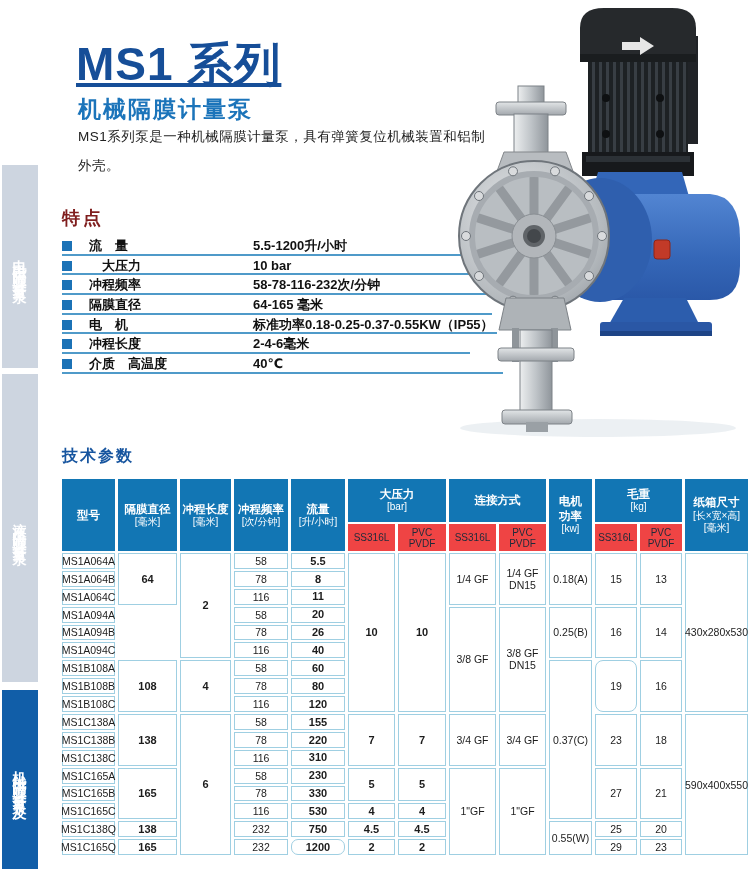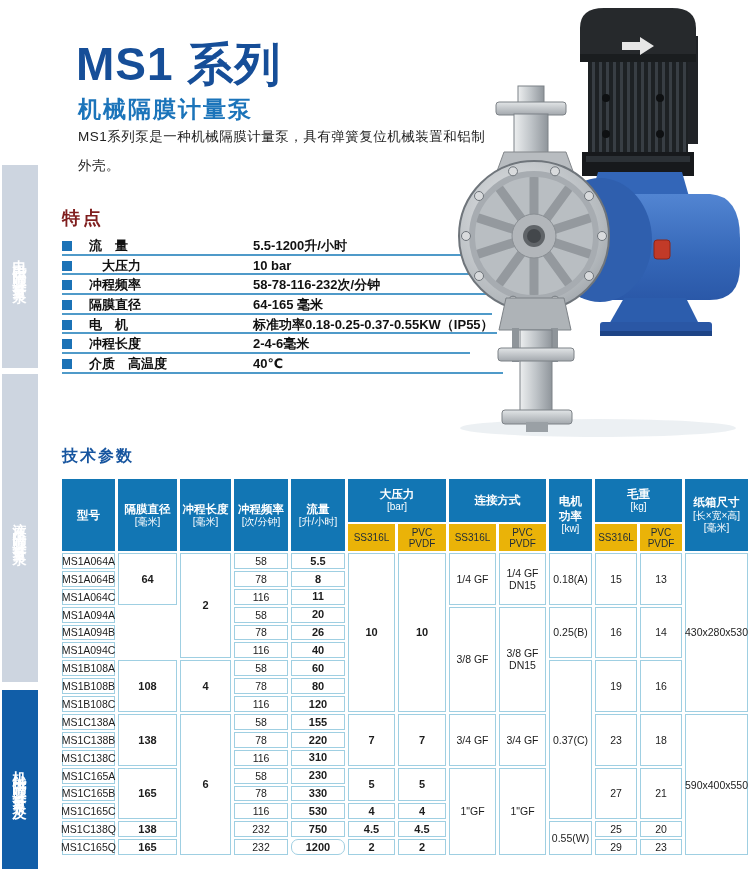--- a/index.html
+++ b/index.html
@@ -8,21 +8,21 @@
 
   
   .side-tab{position:absolute;left:2px;width:36px;display:flex;align-items:center;justify-content:center;
     writing-mode:vertical-rl;text-orientation:upright;color:#ffffff;font-weight:bold;font-size:14px;
     letter-spacing:5px;line-height:1;}
   .tab1{top:165px;height:203px;background:#cdd5e0;}
   .tab2{top:374px;height:308px;background:#cdd5e0;}
   .tab3{top:690px;height:179px;background:#115ea8;}
 
   
-  .title{position:absolute;left:76px;top:34px;font-size:46px;font-weight:800;color:#164e98;letter-spacing:1px;}
+  .title{position:absolute;left:76px;top:34px;font-size:46px;font-weight:800;color:#164e98;letter-spacing:1px;text-decoration:underline;}
   .subtitle{position:absolute;left:78px;top:94px;font-size:23px;font-weight:bold;color:#1b74ba;letter-spacing:2px;}
   .desc{position:absolute;left:78px;top:122px;width:414px;font-size:13.5px;line-height:29px;color:#222;letter-spacing:.5px;}
 
   
   .feat-head{position:absolute;left:62px;top:206px;font-size:18px;font-weight:bold;color:#7f1d1d;letter-spacing:3px;}
   .features{position:absolute;left:62px;top:236px;width:445px;z-index:1;}
   .feat{position:relative;height:19.7px;display:flex;align-items:center;}
   .bullet{width:10px;height:10px;background:#1b72b6;flex:0 0 10px;}
   .feat-label{margin-left:17px;width:164px;font-size:13px;font-weight:600;color:#111;}
   .feat-value{font-size:13px;font-weight:600;color:#111;white-space:nowrap;}
@@ -40,21 +40,21 @@
 
   
   .spec-head{position:absolute;left:62px;top:446px;font-size:16px;font-weight:bold;color:#17559f;letter-spacing:2px;}
   .spec-table{position:absolute;left:62px;top:479px;display:grid;
     grid-template-columns:53px 59px 51px 54px 54px 47px 48px 47px 47px 43px 42px 42px 63px;
     grid-template-rows:43px 27px repeat(17,15.9px);
     column-gap:3px;row-gap:2px;z-index:1;}
   .hcell{background:#1276b4;color:#fff;display:flex;flex-direction:column;align-items:center;justify-content:center;
     text-align:center;font-weight:bold;font-size:11.5px;line-height:1.25;}
   .hunit{font-weight:normal;font-size:10px;}
-  .shcell{background:#eab308;color:#1d2b3a;display:flex;align-items:center;justify-content:center;text-align:center;
+  .shcell{background:#ef4444;color:#1d2b3a;display:flex;align-items:center;justify-content:center;text-align:center;
     font-size:10px;line-height:1.1;white-space:pre-line;}
   .cell{background:#fff;border:1px solid #9fcfe2;display:flex;align-items:center;justify-content:center;
     text-align:center;font-size:10.5px;color:#1c1c1c;white-space:pre-line;line-height:1.15;}
   .cell.bold{font-weight:bold;font-size:11px;}
 </style>
 </head>
 <body>
 
 <div class="page">
 
@@ -340,21 +340,21 @@
       <div class="cell" style="grid-area: 6 / 9 / span 6;">3/8 GF
 DN15</div>
       <div class="cell" style="grid-area: 12 / 9 / span 3;">3/4 GF</div>
       <div class="cell" style="grid-area: 15 / 9 / span 5;">1"GF</div>
       <div class="cell" style="grid-area: 3 / 10 / span 3;">0.18(A)</div>
       <div class="cell" style="grid-area: 6 / 10 / span 3;">0.25(B)</div>
       <div class="cell" style="grid-area: 9 / 10 / span 9;">0.37(C)</div>
       <div class="cell" style="grid-area: 18 / 10 / span 2;">0.55(W)</div>
       <div class="cell" style="grid-area: 3 / 11 / span 3;">15</div>
       <div class="cell" style="grid-area: 6 / 11 / span 3;">16</div>
-      <div class="cell" style="grid-area: 9 / 11 / span 3;">19</div>
+      <div class="cell" style="grid-area: 9 / 11 / span 3; border-radius: 8px;">19</div>
       <div class="cell" style="grid-area: 12 / 11 / span 3;">23</div>
       <div class="cell" style="grid-area: 15 / 11 / span 3;">27</div>
       <div class="cell" style="grid-area: 18 / 11 / span 1;">25</div>
       <div class="cell" style="grid-area: 19 / 11 / span 1;">29</div>
       <div class="cell" style="grid-area: 3 / 12 / span 3;">13</div>
       <div class="cell" style="grid-area: 6 / 12 / span 3;">14</div>
       <div class="cell" style="grid-area: 9 / 12 / span 3;">16</div>
       <div class="cell" style="grid-area: 12 / 12 / span 3;">18</div>
       <div class="cell" style="grid-area: 15 / 12 / span 3;">21</div>
       <div class="cell" style="grid-area: 18 / 12 / span 1;">20</div>

